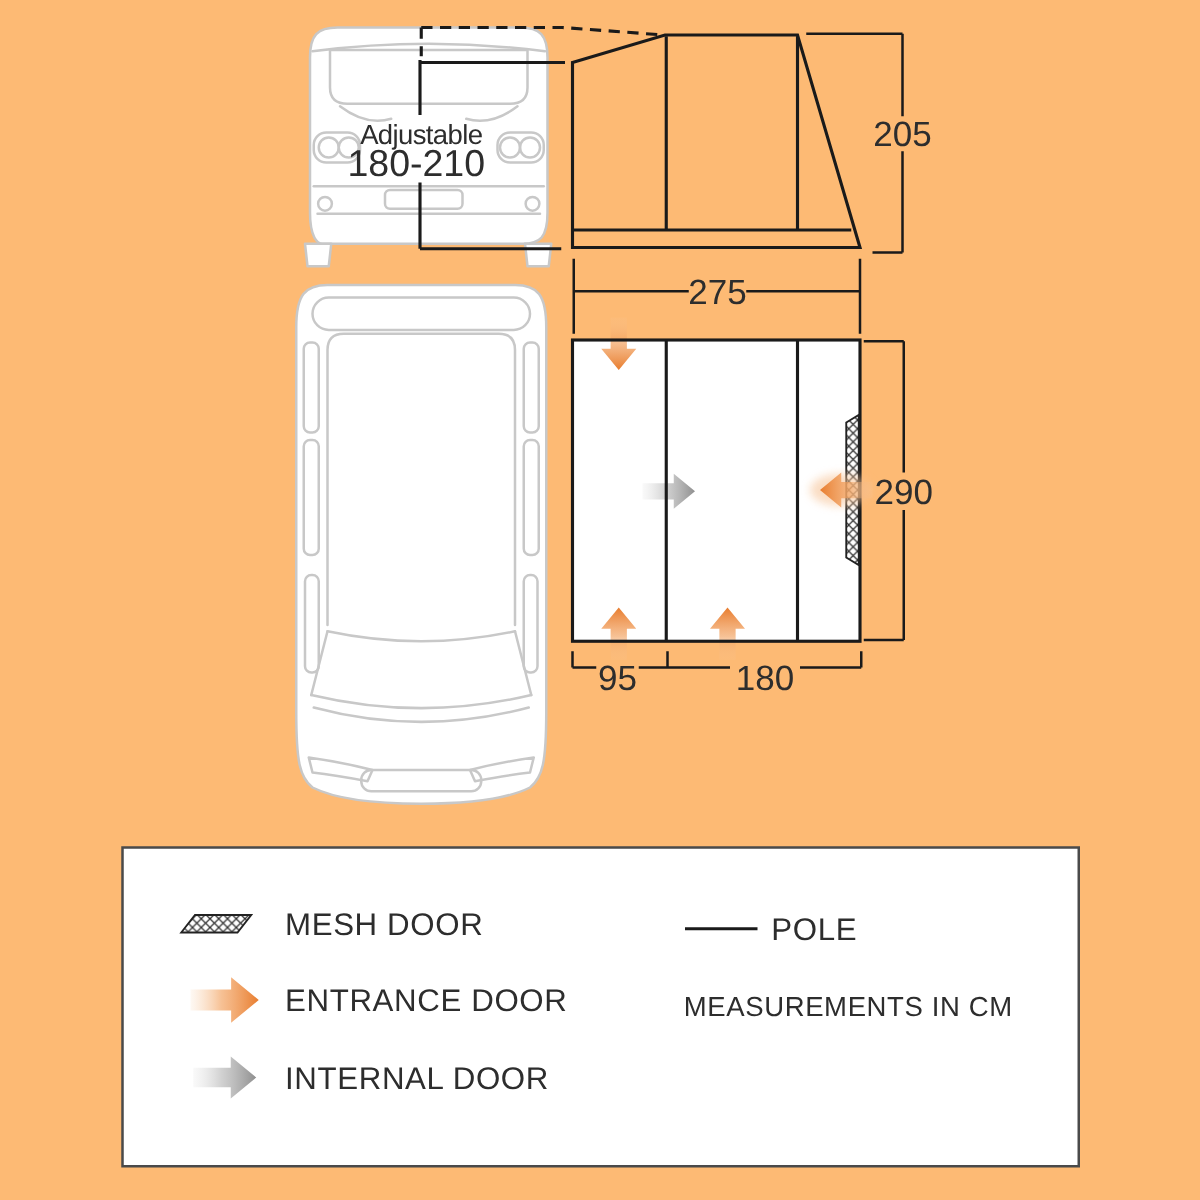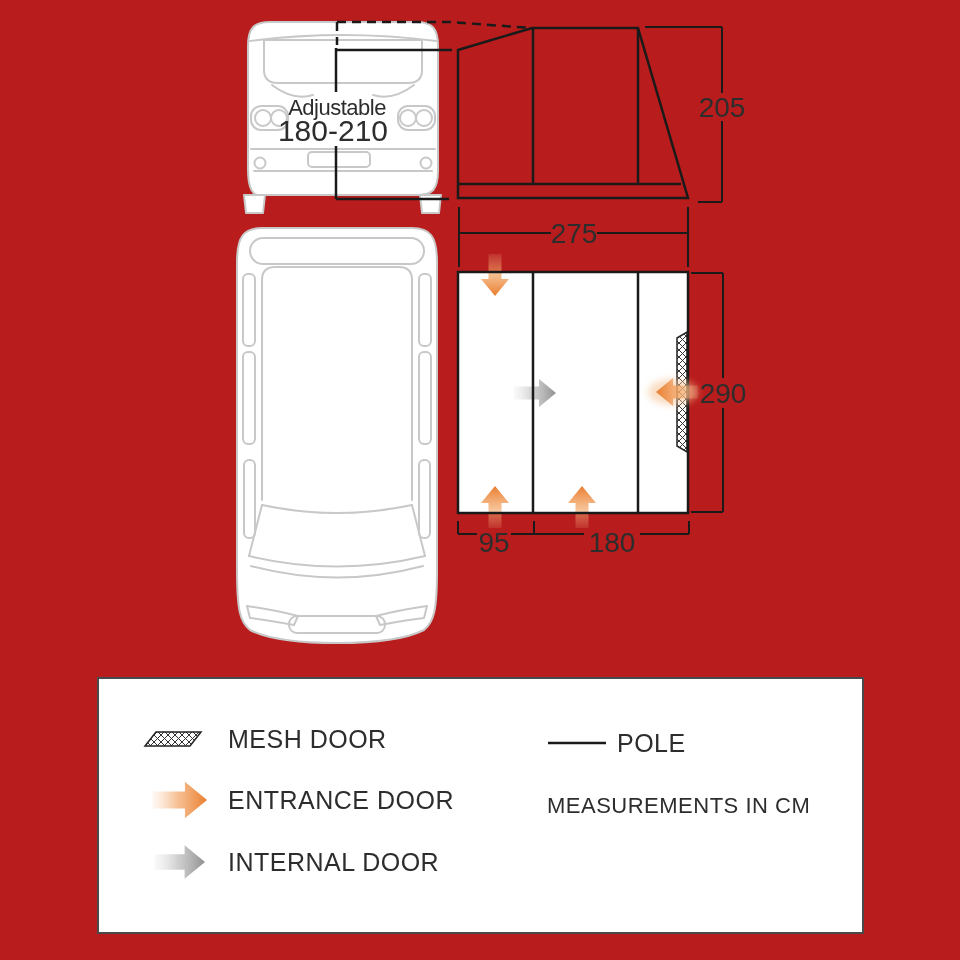--- a/index.html
+++ b/index.html
@@ -1,16 +1,16 @@
 <!DOCTYPE html>
 <html><head>
 <meta charset="utf-8">
 <style>
   html,body{margin:0;padding:0;background:#ffffff;}
-  .stage{position:relative;width:960px;height:960px;background:#b91c1c;overflow:hidden;
+  .stage{position:relative;width:960px;height:960px;background:#fdba74;overflow:hidden;
          font-family:"Liberation Sans", sans-serif;}
   svg{display:block;}
   text{fill:#2d2d2d;font-family:"Liberation Sans", sans-serif;}
   .dim-text{font-size:28px;}
   .veh-note1{font-size:22px;letter-spacing:-0.5px;}
   .veh-note2{font-size:30px;}
   .legend-label{font-size:25px;letter-spacing:0.5px;}
   .legend-note{font-size:22px;letter-spacing:0.5px;}
   .black-line{stroke:#1a1a1a;fill:none;}
   .grey-van{stroke:#c8c8c8;fill:none;stroke-width:2;stroke-linejoin:round;stroke-linecap:round;}

